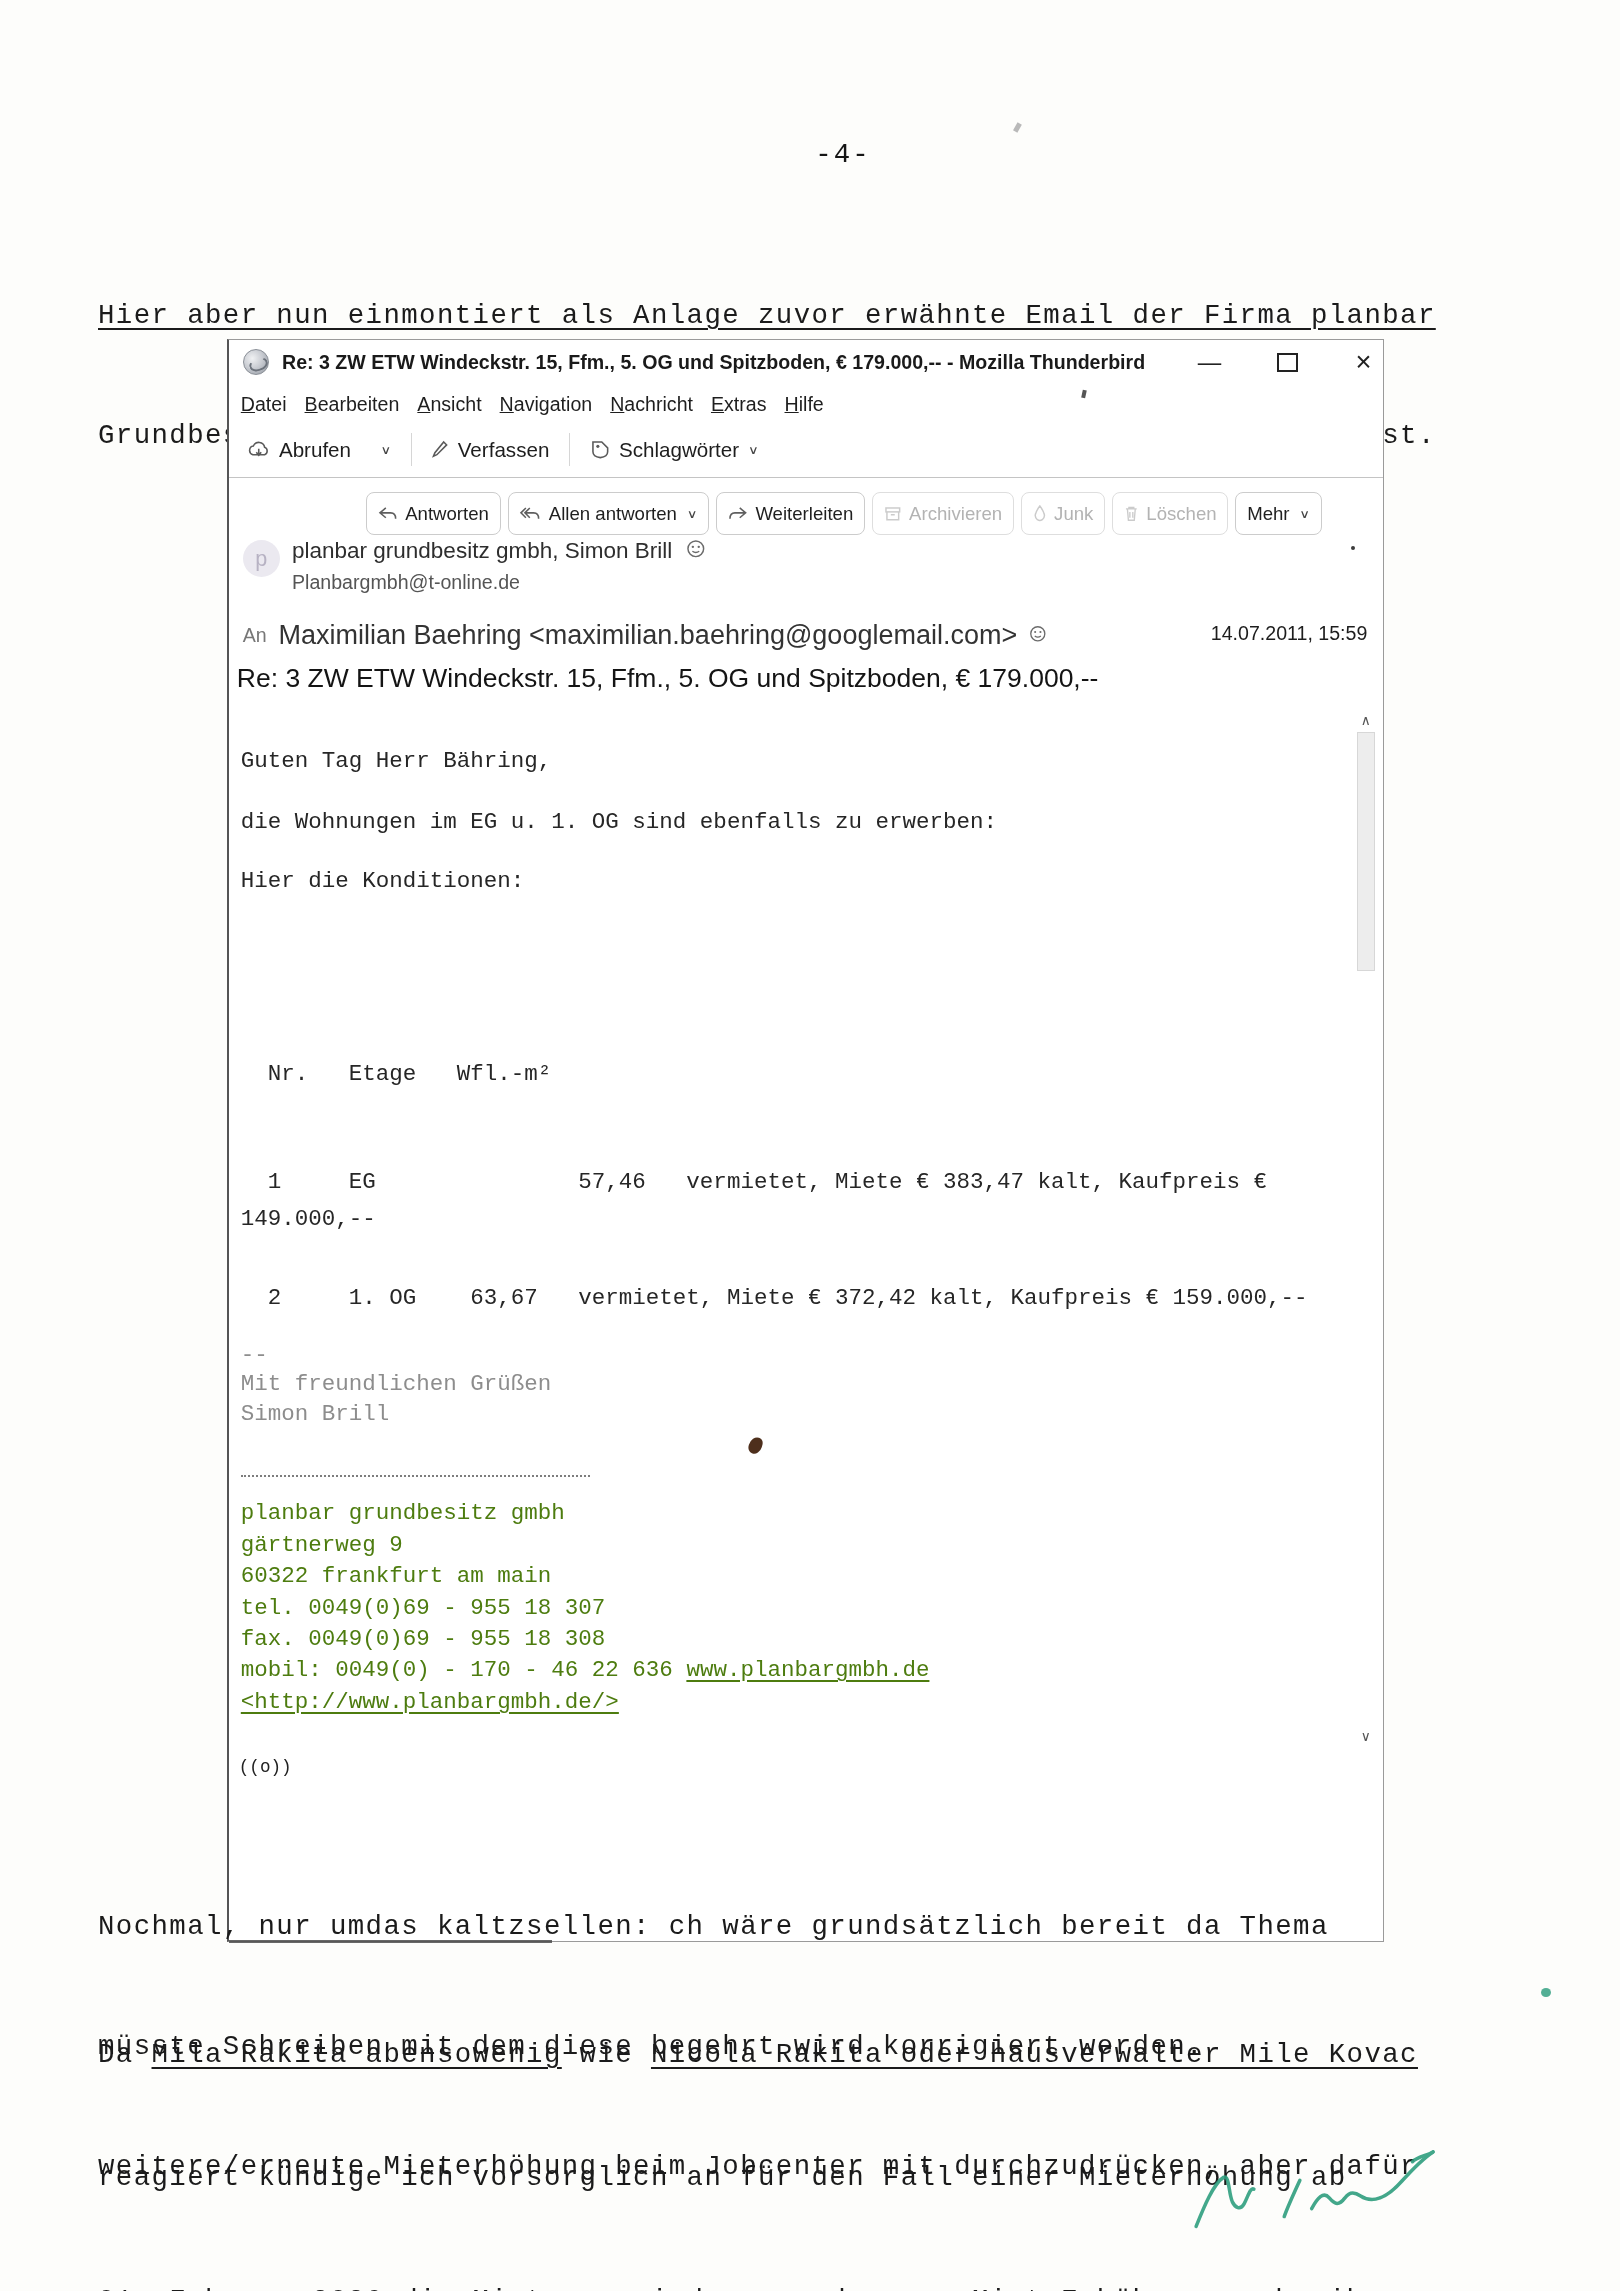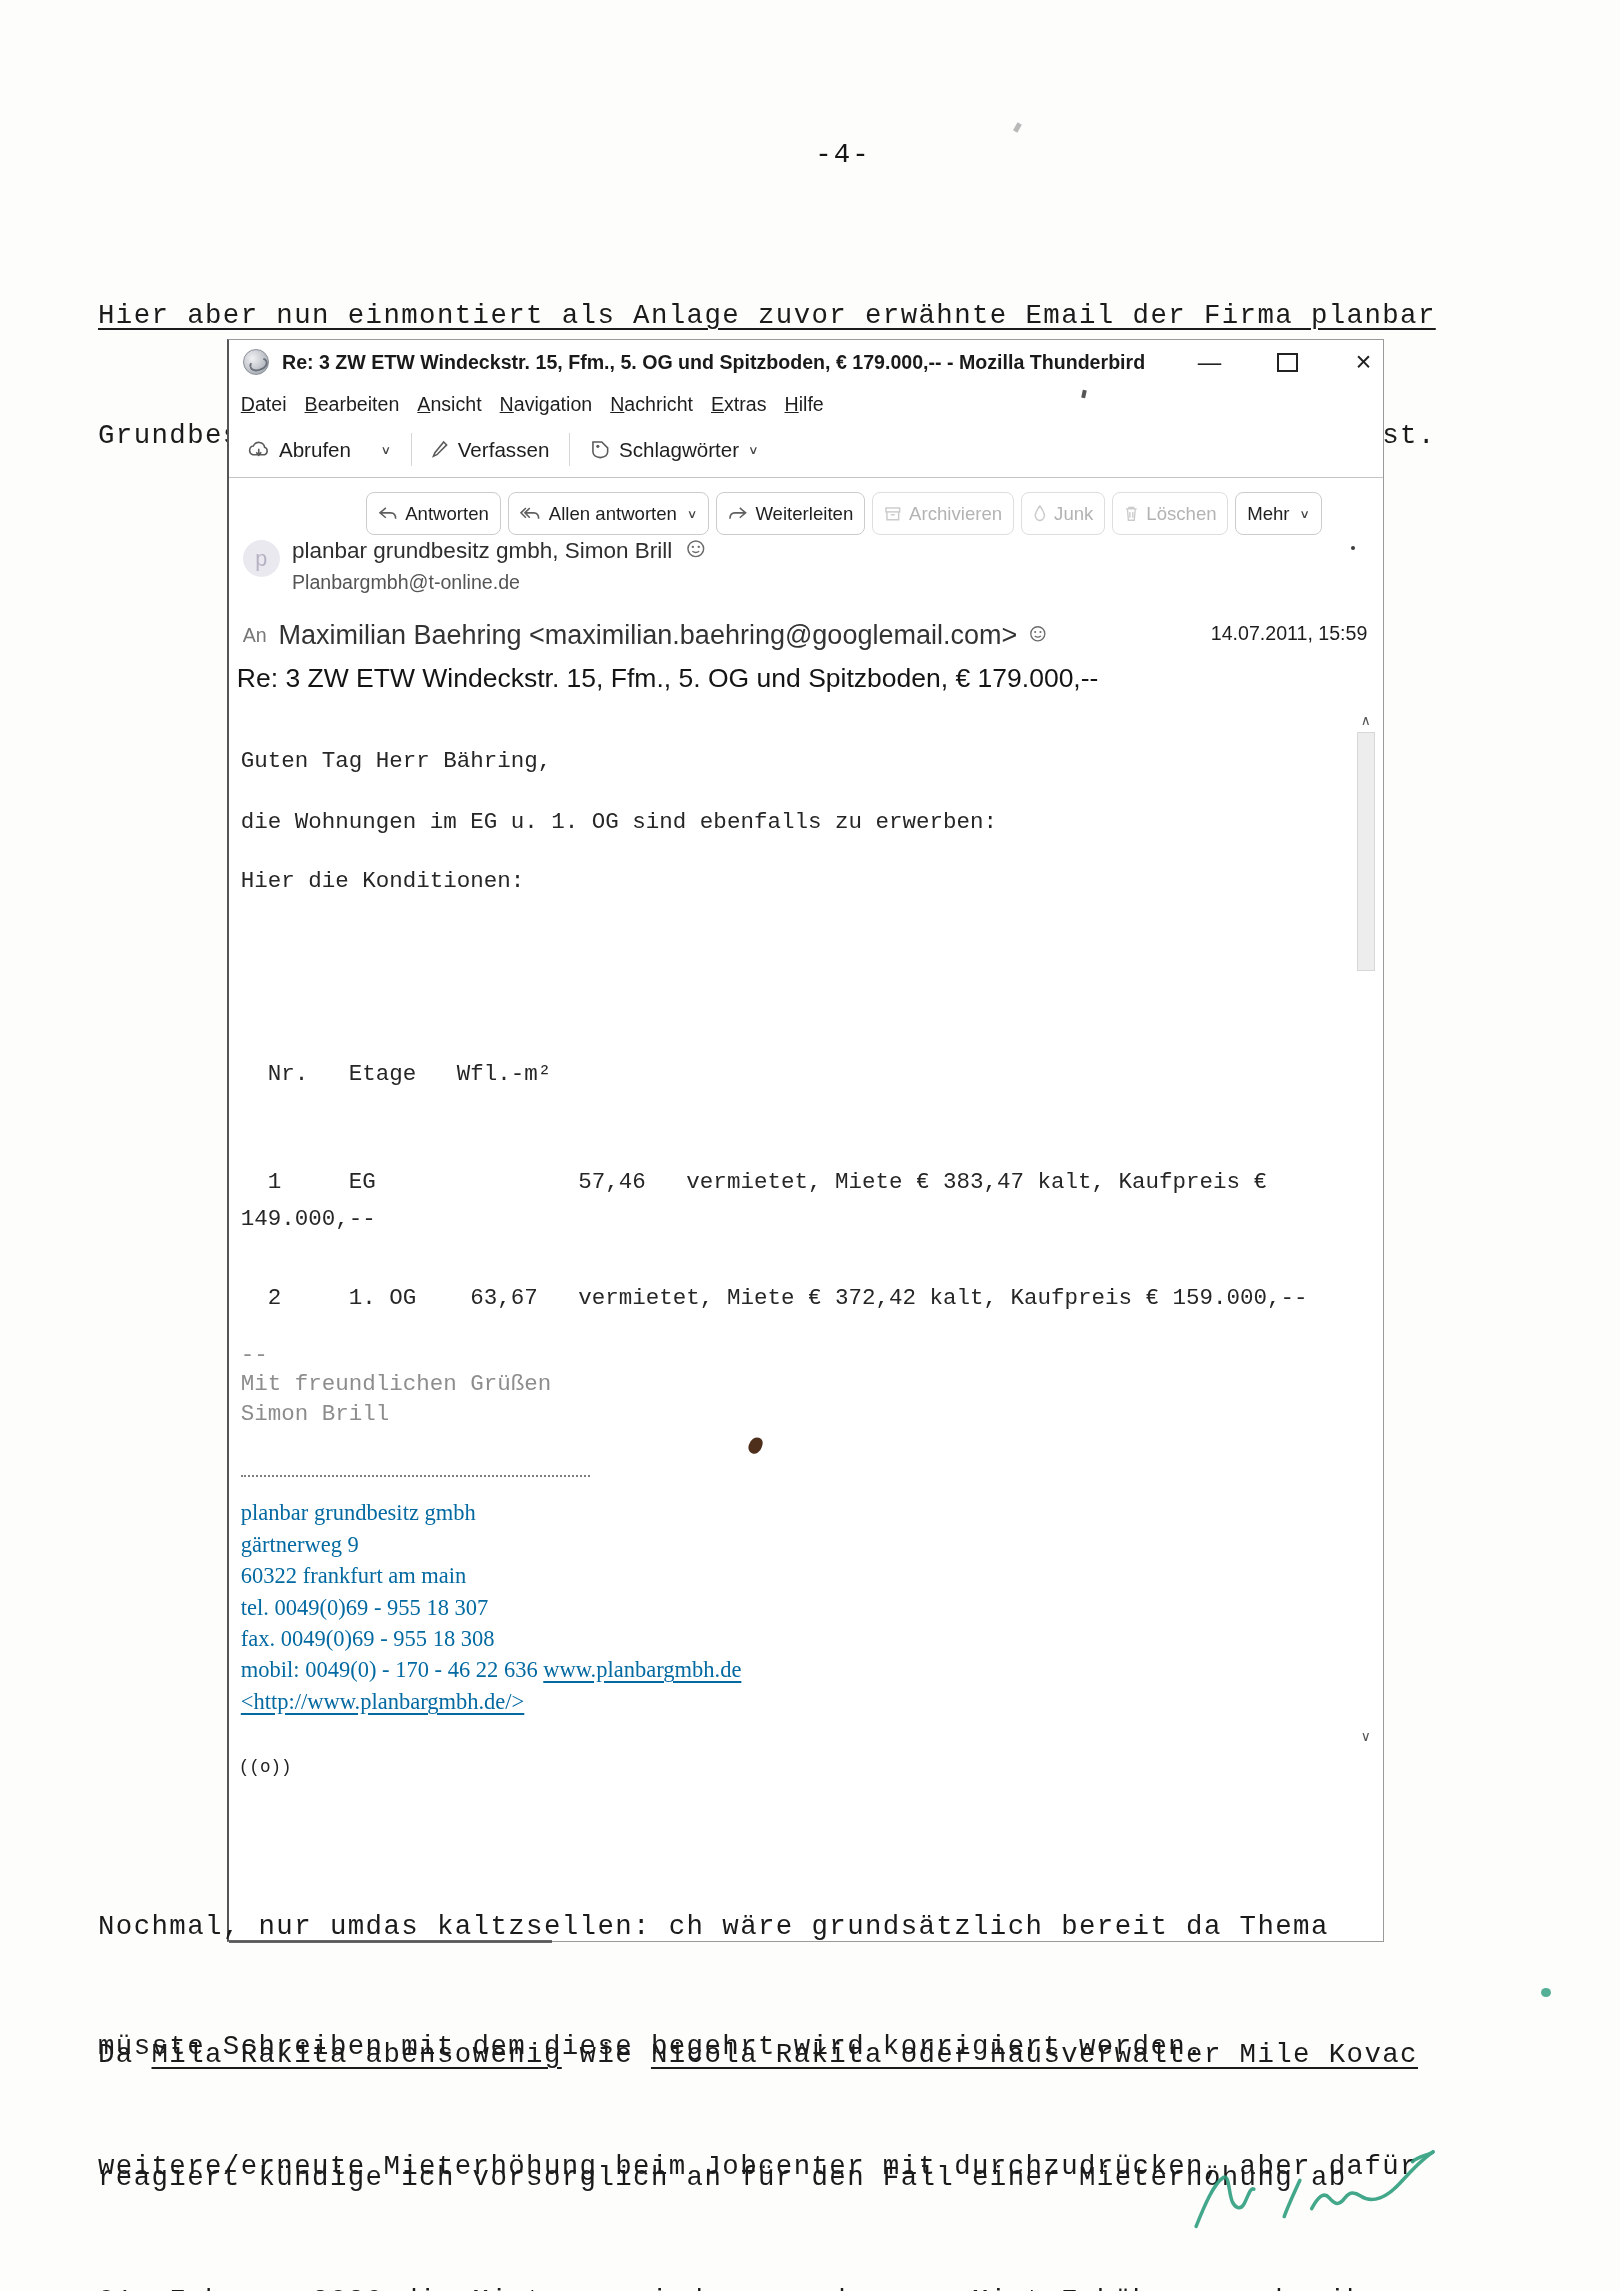--- a/index.html
+++ b/index.html
@@ -73,21 +73,21 @@
   .to-label{font-size:19.6px;color:#777;}
   .to-value{font-size:27px;color:#333;white-space:nowrap;}
   .msg-date{position:absolute;right:15.7px;top:282px;font-size:19.6px;color:#1d1d1d;}
   .subject{position:absolute;left:7.8px;top:323px;font-size:26.5px;font-weight:500;color:#141414;white-space:nowrap;}
   
   .bline{
     position:absolute;left:11.8px;
     font-family:"Liberation Mono",monospace;font-size:22.5px;color:#262626;white-space:pre;
   }
   .faded{color:#8d8d8d;}
-  .sigline{color:#0369a1;font-family:Liberation Serif, serif;}
+  .sigline{color:#4d7c0f;}
   .sig-sep{position:absolute;left:11.8px;top:1135px;width:349px;border-top:2px dotted #7d7d7d;}
   .maillink{text-decoration:underline;text-underline-offset:3.9px;cursor:pointer;}
   
   .sb-arrow{position:absolute;left:1125px;width:23.5px;height:19.6px;text-align:center;font-size:13.7px;color:#555;}
   .sb-thumb{position:absolute;left:1128px;top:392px;width:17.6px;height:239px;background:#ededed;border:1px solid #d7d7d7;box-sizing:border-box;}
   .statusicon{position:absolute;left:9.8px;top:1417px;font-family:"Liberation Mono",monospace;font-size:17.6px;color:#222;}
   .bottom-smudge{position:absolute;left:0;bottom:-2px;width:323px;height:2.9px;background:#4c4c4c;opacity:.85;}
   
   .speck-brown{position:absolute;left:520px;top:1097px;width:12.7px;height:16.7px;border-radius:60% 40% 55% 45%;
     background:#4e2f1c;transform:rotate(18deg);}

